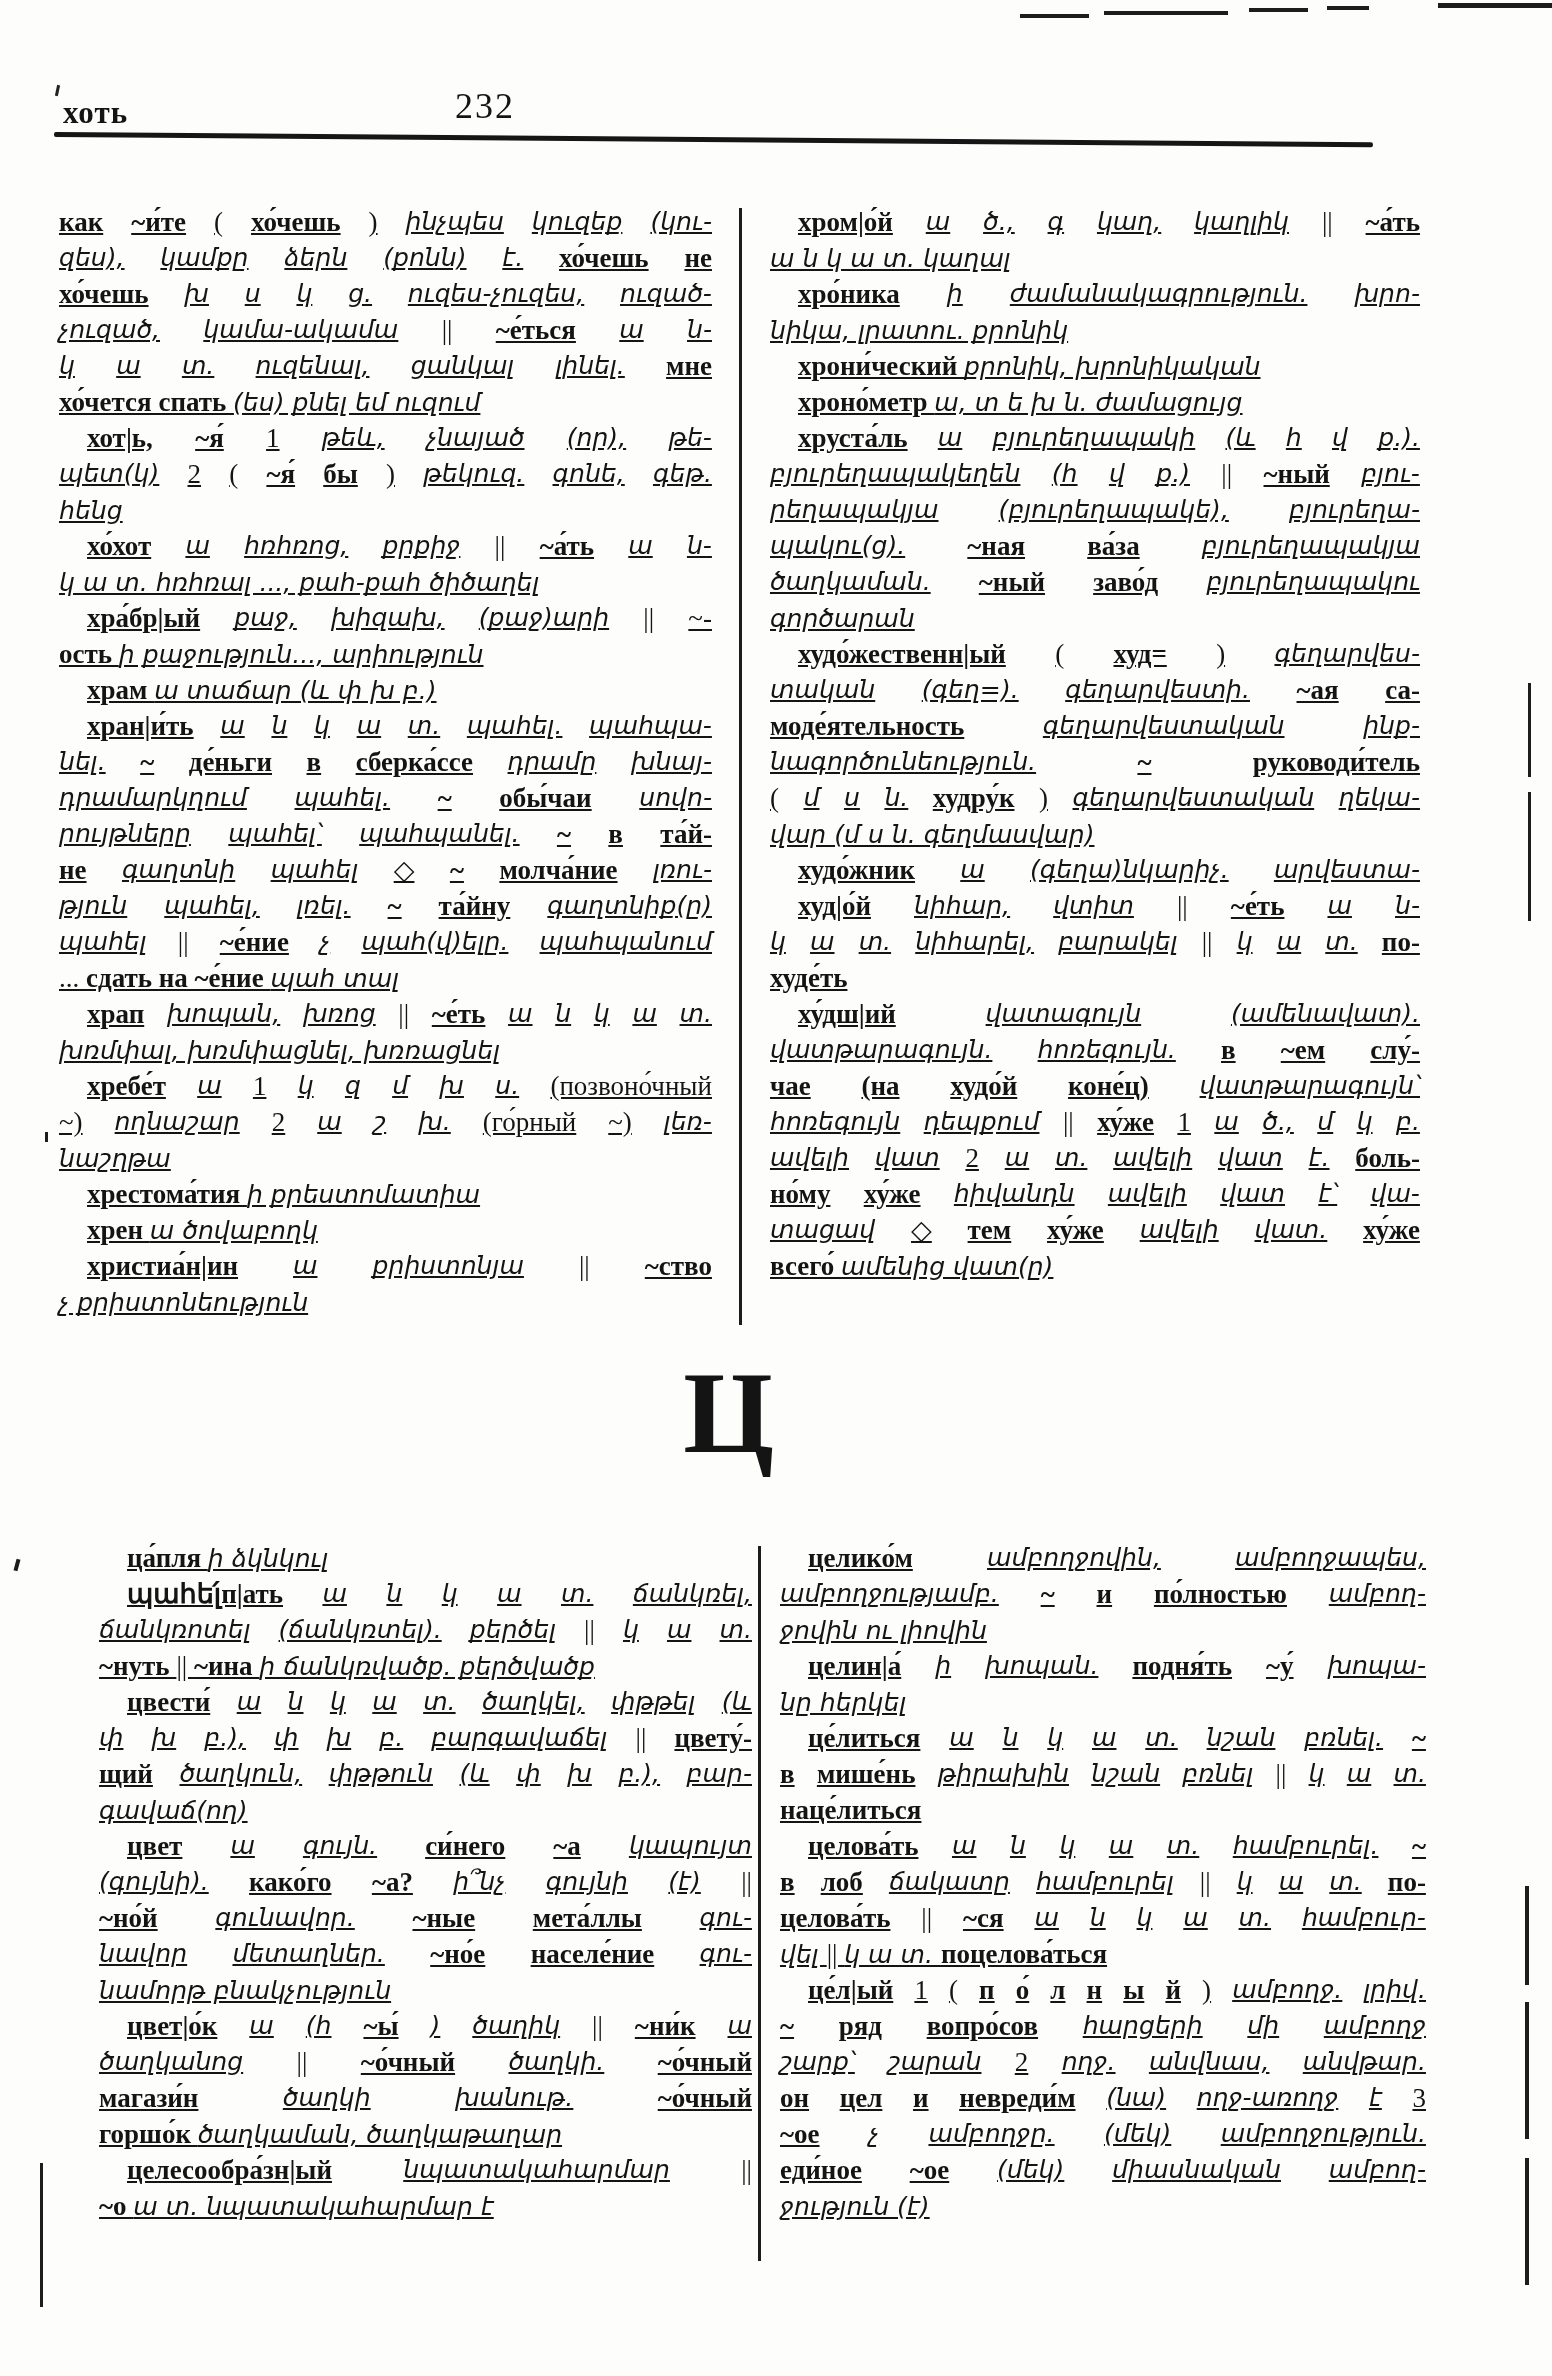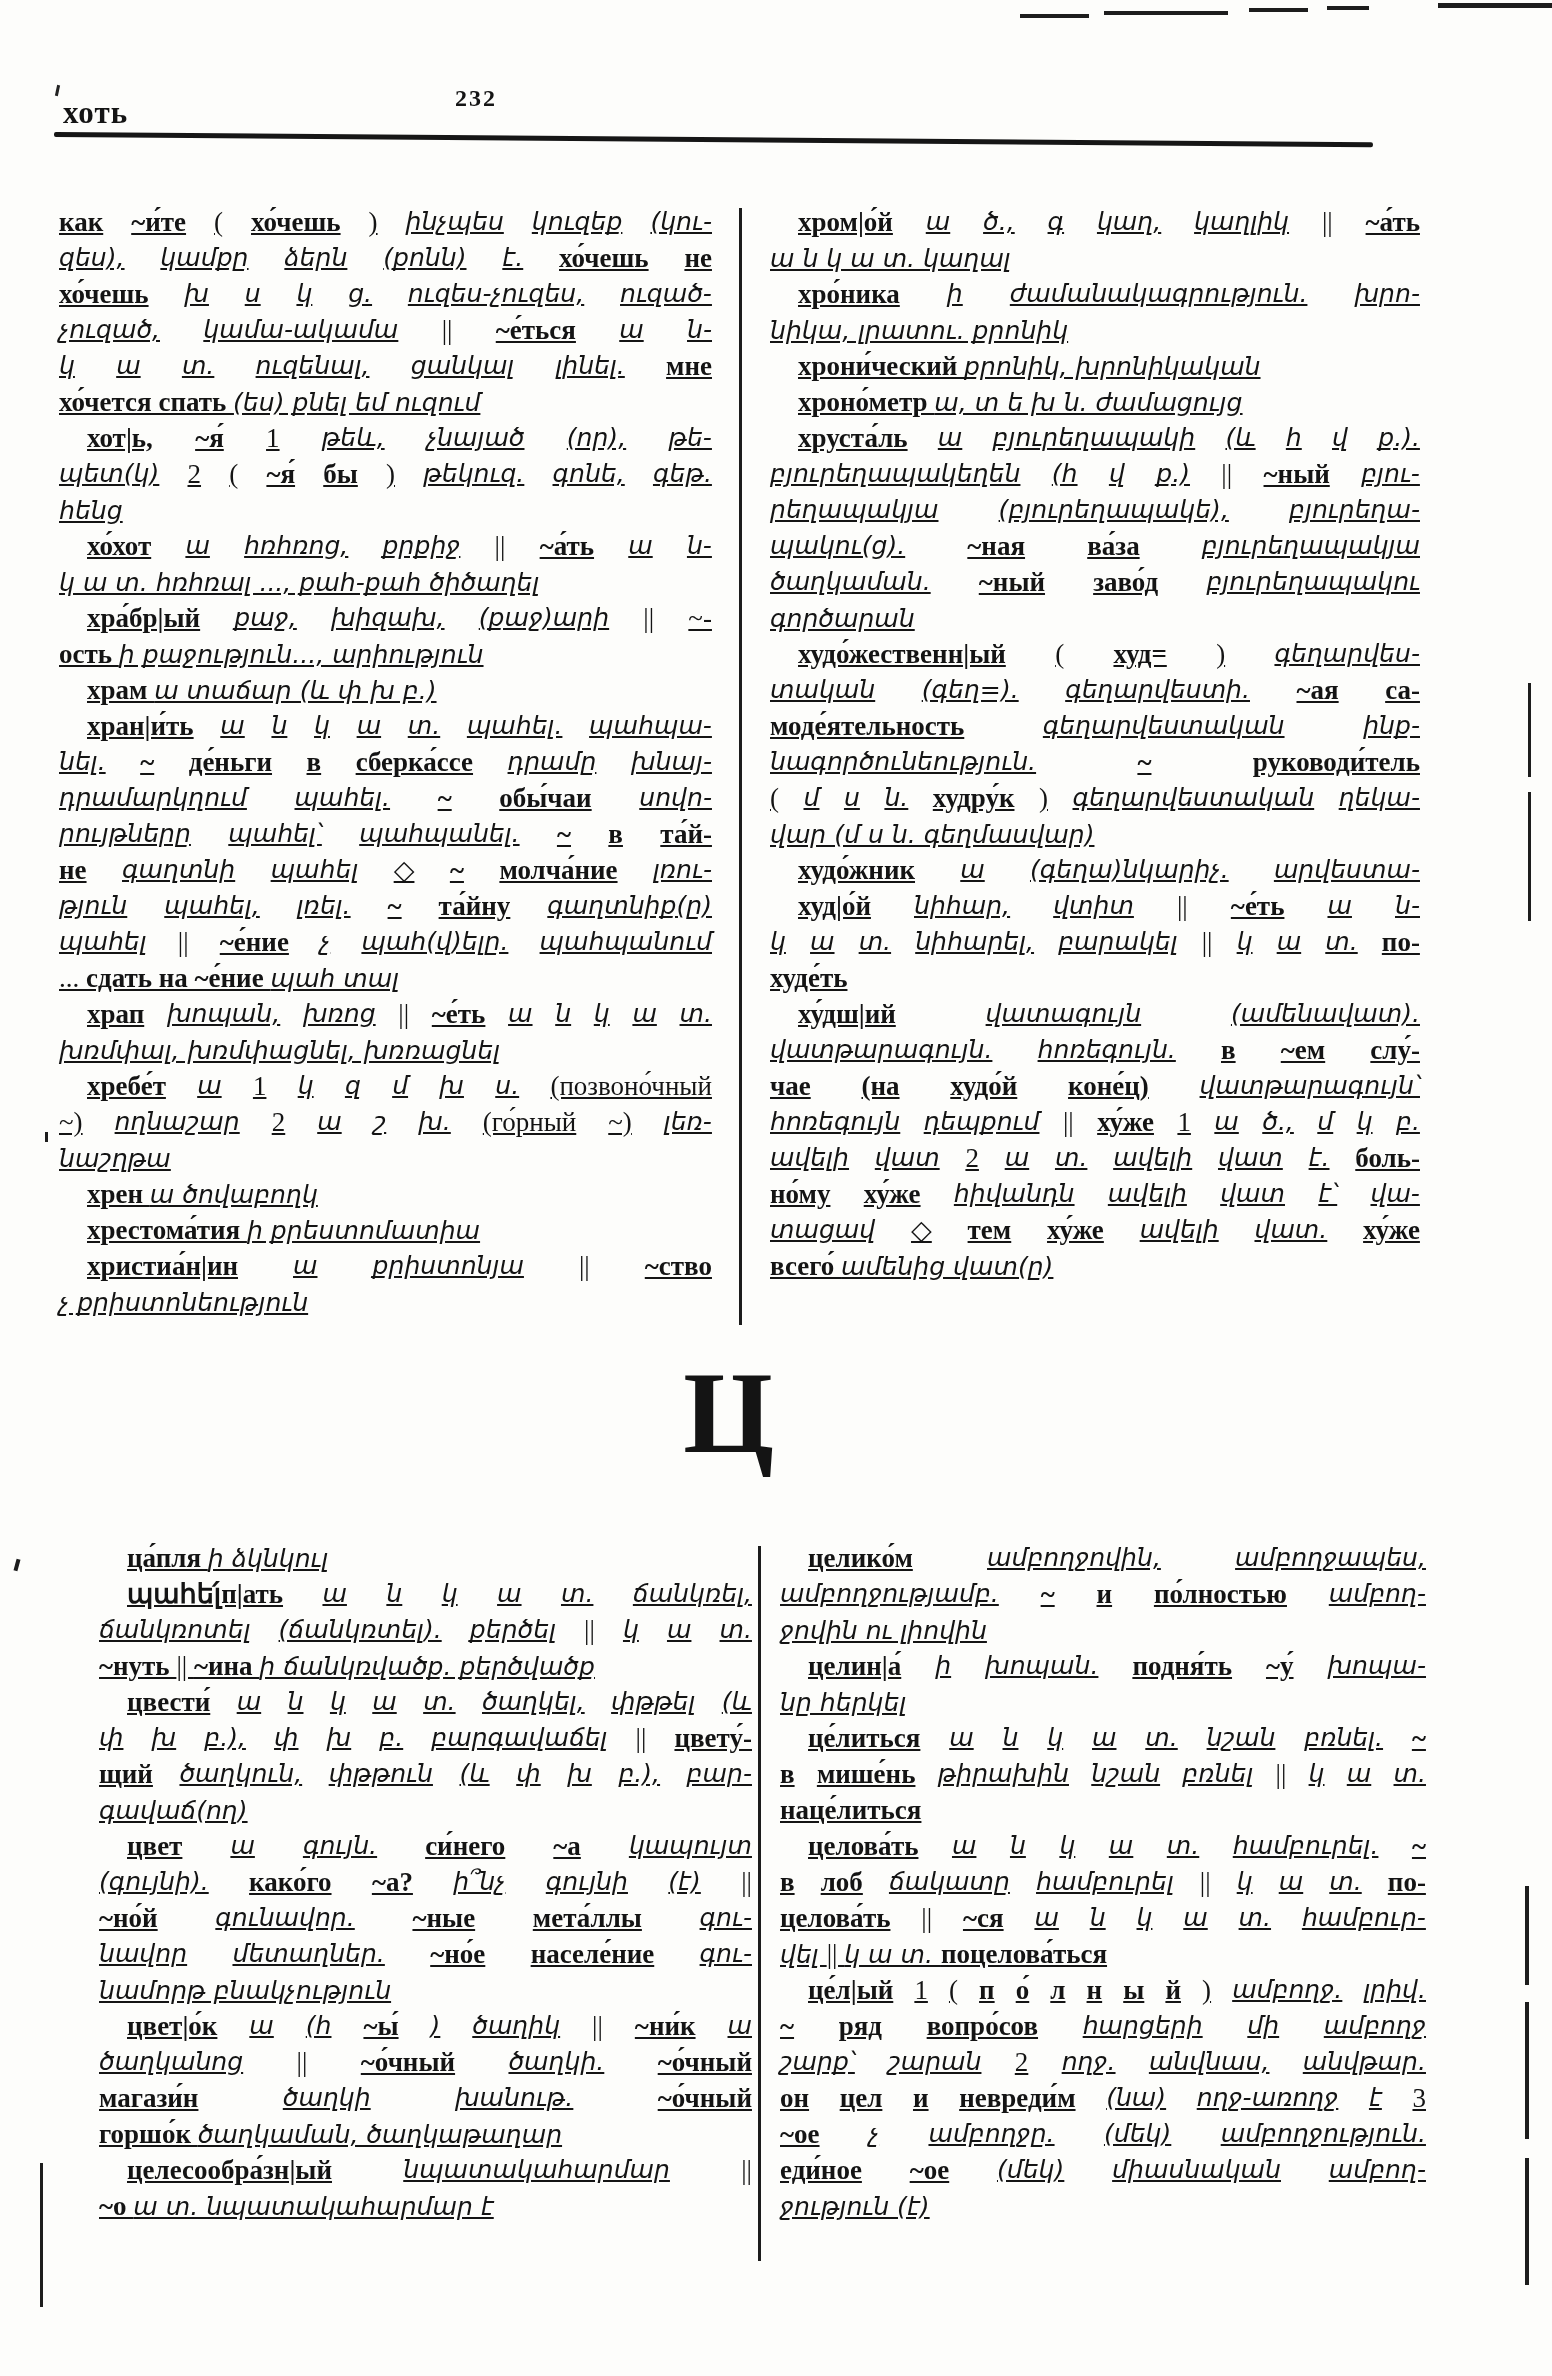--- a/index.html
+++ b/index.html
@@ -3,21 +3,21 @@
 <meta charset="utf-8">
 <style>
   html,body{margin:0;padding:0;}
   body{
     width:1552px;height:2376px;position:relative;
     background:#fdfdfb;color:#141414;
     font-family:"Liberation Serif",serif;
     overflow:hidden;
   }
   .hdr-word{position:absolute;left:63px;top:95px;font-size:31px;font-weight:bold;letter-spacing:1px;font-family:Liberation Serif, serif;}
-  .hdr-num{position:absolute;left:455px;top:85px;font-size:24px;font-weight:bold;letter-spacing:2px;}
+  .hdr-num{position:absolute;left:455px;top:85px;font-size:36px;font-weight:normal;letter-spacing:2px;}
   .hdr-rule{position:absolute;left:54px;top:132px;width:1319px;height:5px;background:#161616;
     transform:rotate(0.45deg);transform-origin:left center;border-radius:2px;}
   .hdr-tick{position:absolute;left:56px;top:85px;width:3px;height:11px;background:#222;transform:rotate(12deg);}
 
   .col{position:absolute;font-size:27px;text-decoration:underline;}
   .col-top-left{left:59px;top:204px;width:653px;}
   .col-top-right{left:770px;top:204px;width:650px;}
   .col-bot-left{left:61px;top:1540px;width:653px;margin-left:38px;}
   .col-bot-right{left:780px;top:1540px;width:646px;}
 
@@ -236,22 +236,22 @@
       <span class="wi">ողնաշար</span>
       <span class="wr">2</span>
       <span class="wi">ա</span>
       <span class="wi">շ</span>
       <span class="wi">խ.</span>
       <span class="wr">(го́рный</span>
       <span class="wr">~)</span>
       <span class="wi">լեռ-</span>
     </div>
     <div class="line"><span class="wi">նաշղթա</span></div>
+    <div class="line ind"><span class="wb">хрестома́тия </span><span class="wi">ի քրեստոմատիա</span></div>
     <div class="line ind"><span class="wb">хрен </span><span class="wi">ա ծովաբողկ</span></div>
-    <div class="line ind"><span class="wb">хрестома́тия </span><span class="wi">ի քրեստոմատիա</span></div>
     <div class="line jline ind">
       <span class="wb">христиа́н|ин</span>
       <span class="wi">ա</span>
       <span class="wi">քրիստոնյա</span>
       <span class="wr">||</span>
       <span class="wb">~ство</span>
     </div>
     <div class="line"><span class="wi">չ քրիստոնեություն</span></div>
   </div>
 <div class="col col-top-right" id="col-top-right">

